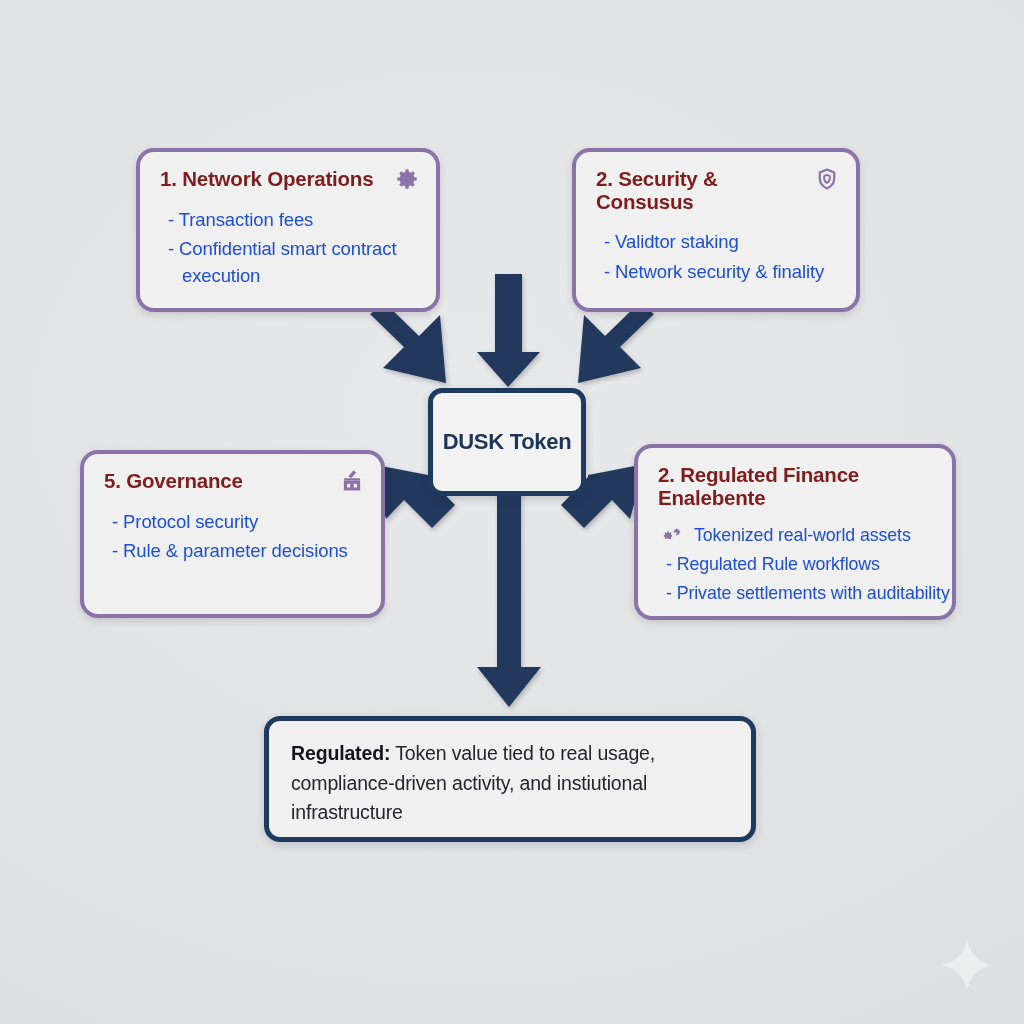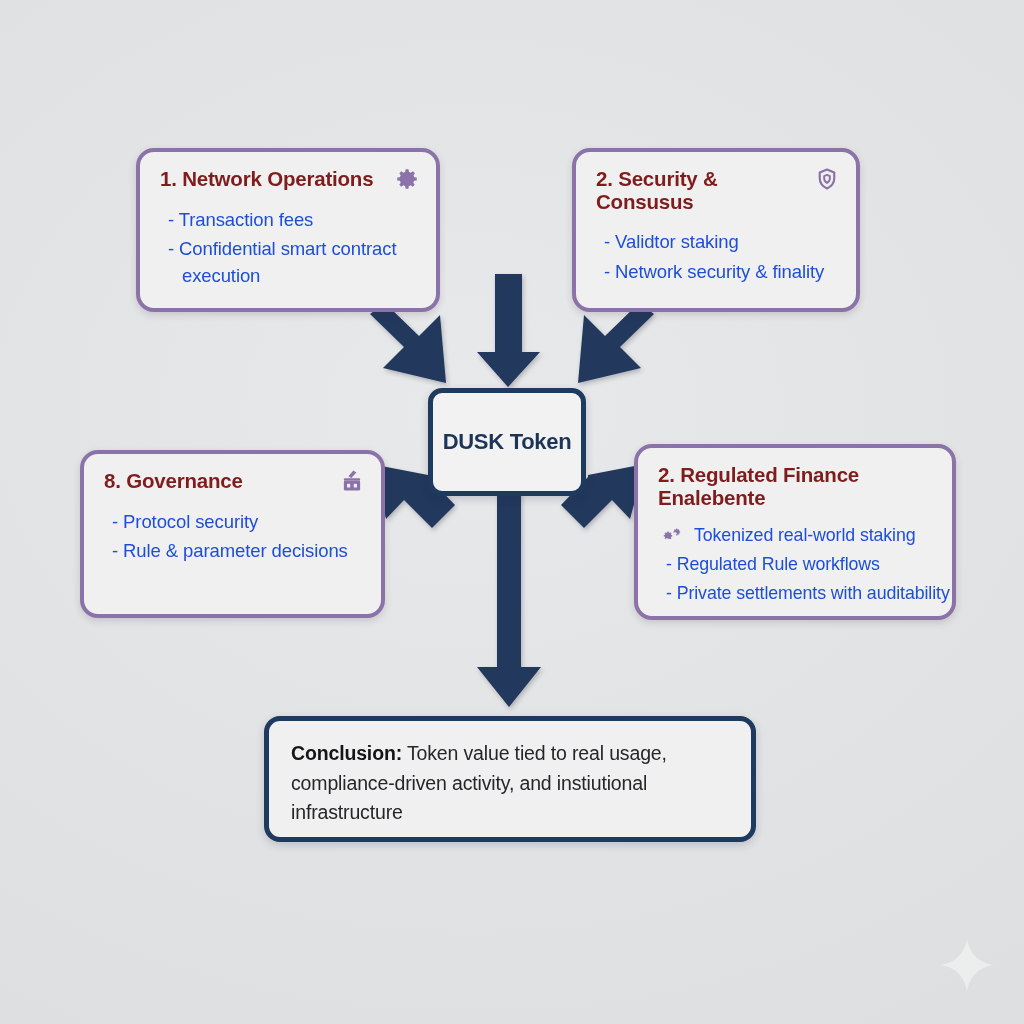--- a/index.html
+++ b/index.html
@@ -261,53 +261,53 @@
   </div>
 
   <div class="card" id="card-3">
     <svg class="card-icon" viewBox="0 0 24 24">
       <rect x="4.5" y="11.5" width="15" height="9.2" rx="1.2" fill="#8b72a8"></rect>
       <rect x="7.4" y="14.6" width="3" height="3.4" rx="0.8" fill="#f0f0f1"></rect>
       <rect x="13.6" y="14.6" width="3" height="3.4" rx="0.8" fill="#f0f0f1"></rect>
       <rect x="4.5" y="9.4" width="15" height="2.2" rx="0.8" fill="#8b72a8"></rect>
       <path fill="#8b72a8" d="M13.2 2.4 16 4.1l-4.6 5.2-2.7-1.7 4.5-5.2z"></path>
     </svg>
-    <div class="title">8. Governance</div>
+    <div class="title">5. Governance</div>
     <ul class="bullets">
       <li>- Protocol security</li>
       <li>- Rule &amp; parameter decisions</li>
     </ul>
   </div>
 
   <div class="card" id="card-4">
     <div class="title">2. Regulated Finance Enalebente</div>
     <ul class="bullets">
       <li class="with-icon">
         <svg class="inline-icon" viewBox="0 0 30 22">
           <g fill="#8b72a8">
             <path d="M9.5 10.6V7.9l-2-.35a5 5 0 0 0-.5-1.2l1.15-1.65-1.9-1.9L4.6 3.95a5 5 0 0 0-1.2-.5L3.05 1.4H.35L0 3.45a5 5 0 0 0-1.2.5L-2.85 2.8l-1.9 1.9 1.15 1.65a5 5 0 0 0-.5 1.2l-2.05.35v2.7l2.05.35a5 5 0 0 0 .5 1.2L-4.75 13.8l1.9 1.9 1.65-1.15a5 5 0 0 0 1.2.5l.35 2.05h2.7l.35-2.05a5 5 0 0 0 1.2-.5l1.65 1.15 1.9-1.9-1.15-1.65a5 5 0 0 0 .5-1.2l2-.35z" transform="translate(8.2 3.9) scale(0.62)"></path>
             <circle cx="8.3" cy="14.7" r="2.2" fill="#f0f0f1"></circle>
           </g>
           <g fill="#8b72a8">
             <path d="M9.5 10.6V7.9l-2-.35a5 5 0 0 0-.5-1.2l1.15-1.65-1.9-1.9L4.6 3.95a5 5 0 0 0-1.2-.5L3.05 1.4H.35L0 3.45a5 5 0 0 0-1.2.5L-2.85 2.8l-1.9 1.9 1.15 1.65a5 5 0 0 0-.5 1.2l-2.05.35v2.7l2.05.35a5 5 0 0 0 .5 1.2L-4.75 13.8l1.9 1.9 1.65-1.15a5 5 0 0 0 1.2.5l.35 2.05h2.7l.35-2.05a5 5 0 0 0 1.2-.5l1.65 1.15 1.9-1.9-1.15-1.65a5 5 0 0 0 .5-1.2l2-.35z" transform="translate(18.5 0.6) scale(0.5)"></path>
             <circle cx="17.6" cy="7.1" r="1.7" fill="#f0f0f1"></circle>
           </g>
         </svg>
-        <span>Tokenized real-world staking</span>
+        <span>Tokenized real-world assets</span>
       </li>
       <li>- Regulated Rule workflows</li>
       <li>- Private settlements with auditability</li>
     </ul>
   </div>
 
   <div id="center-node">
     <span class="label">DUSK Token</span>
   </div>
 
   <div id="conclusion">
-    <div class="text"><b>Conclusion:</b><span> Token value tied to real usage, compliance-driven activity, and instiutional infrastructure</span></div>
+    <div class="text"><b>Regulated:</b><span> Token value tied to real usage, compliance-driven activity, and instiutional infrastructure</span></div>
   </div>
 
   <svg class="sparkle" viewBox="0 0 60 60">
     <path fill="#eceded" d="M30 2c1.8 15.5 12.7 26.4 28 28-15.3 1.6-26.2 12.5-28 28-1.8-15.5-12.7-26.4-28-28 15.3-1.6 26.2-12.5 28-28z"></path>
   </svg>
 
 </div>
 
 </body></html>

